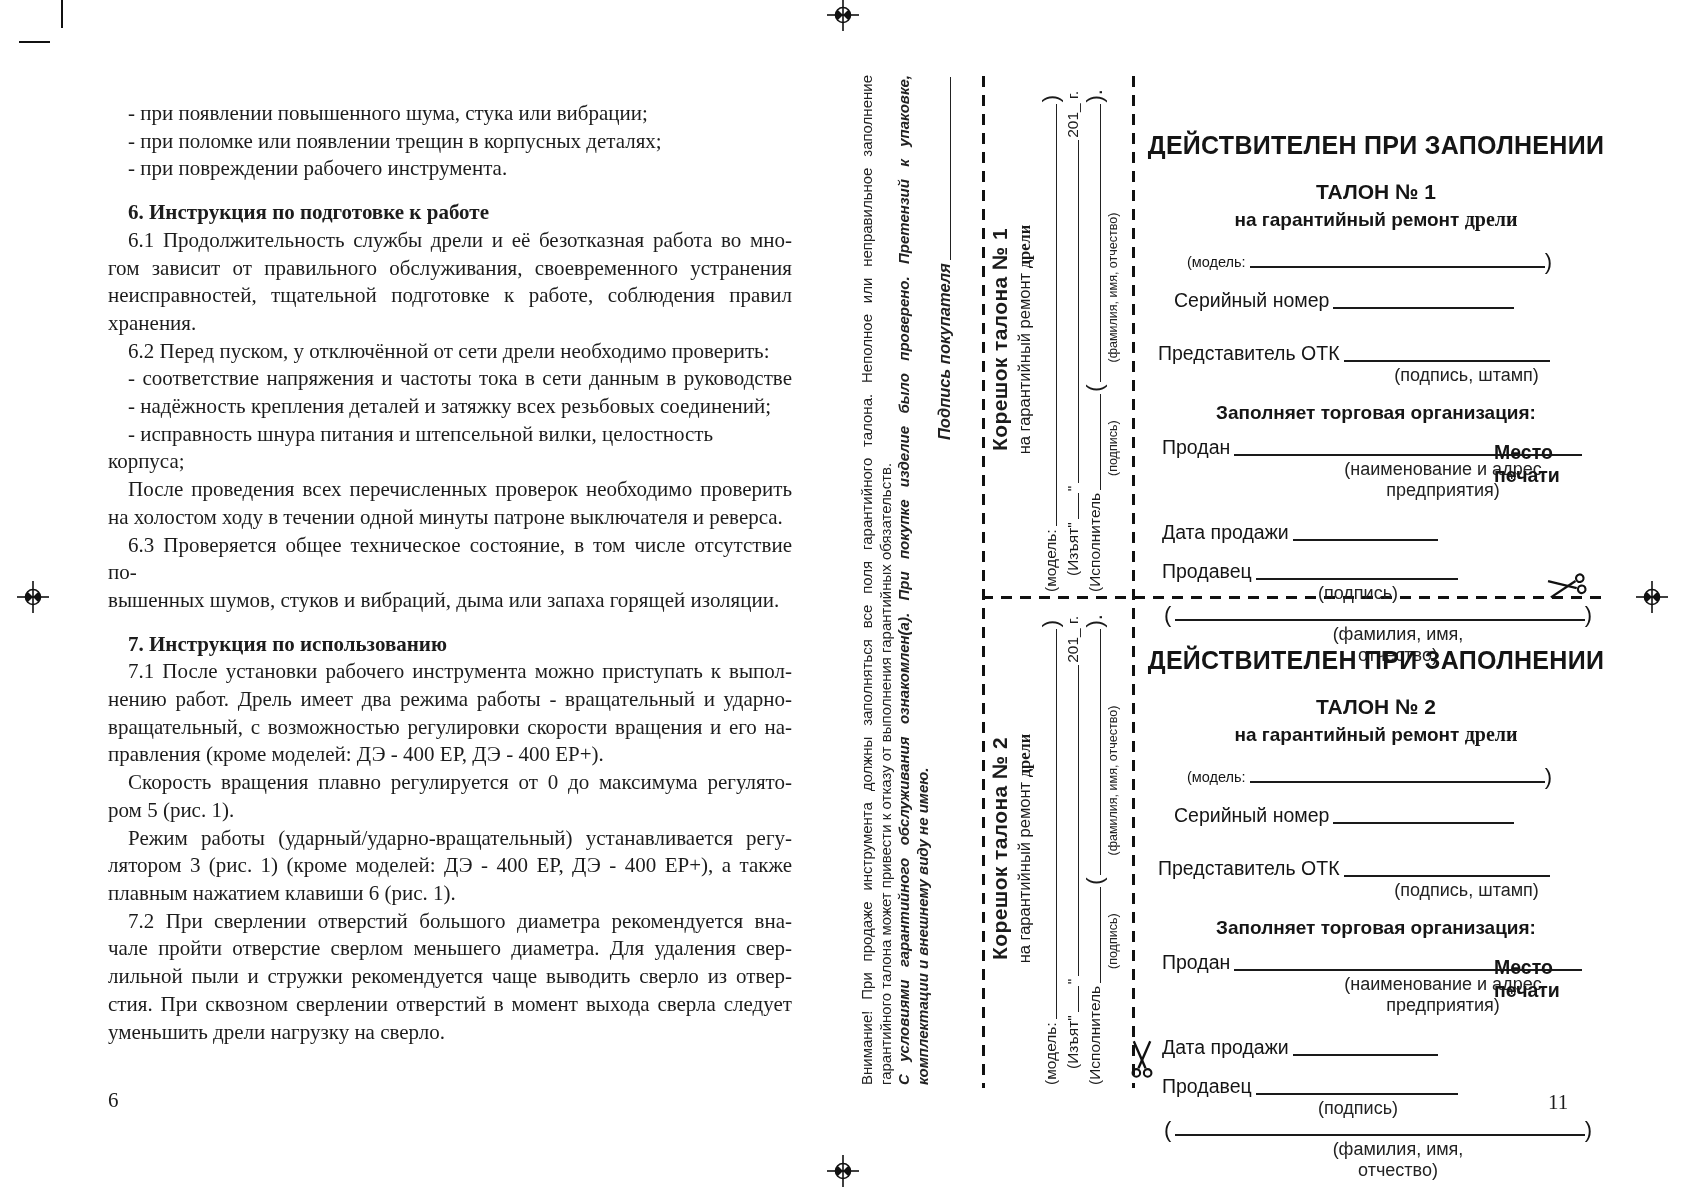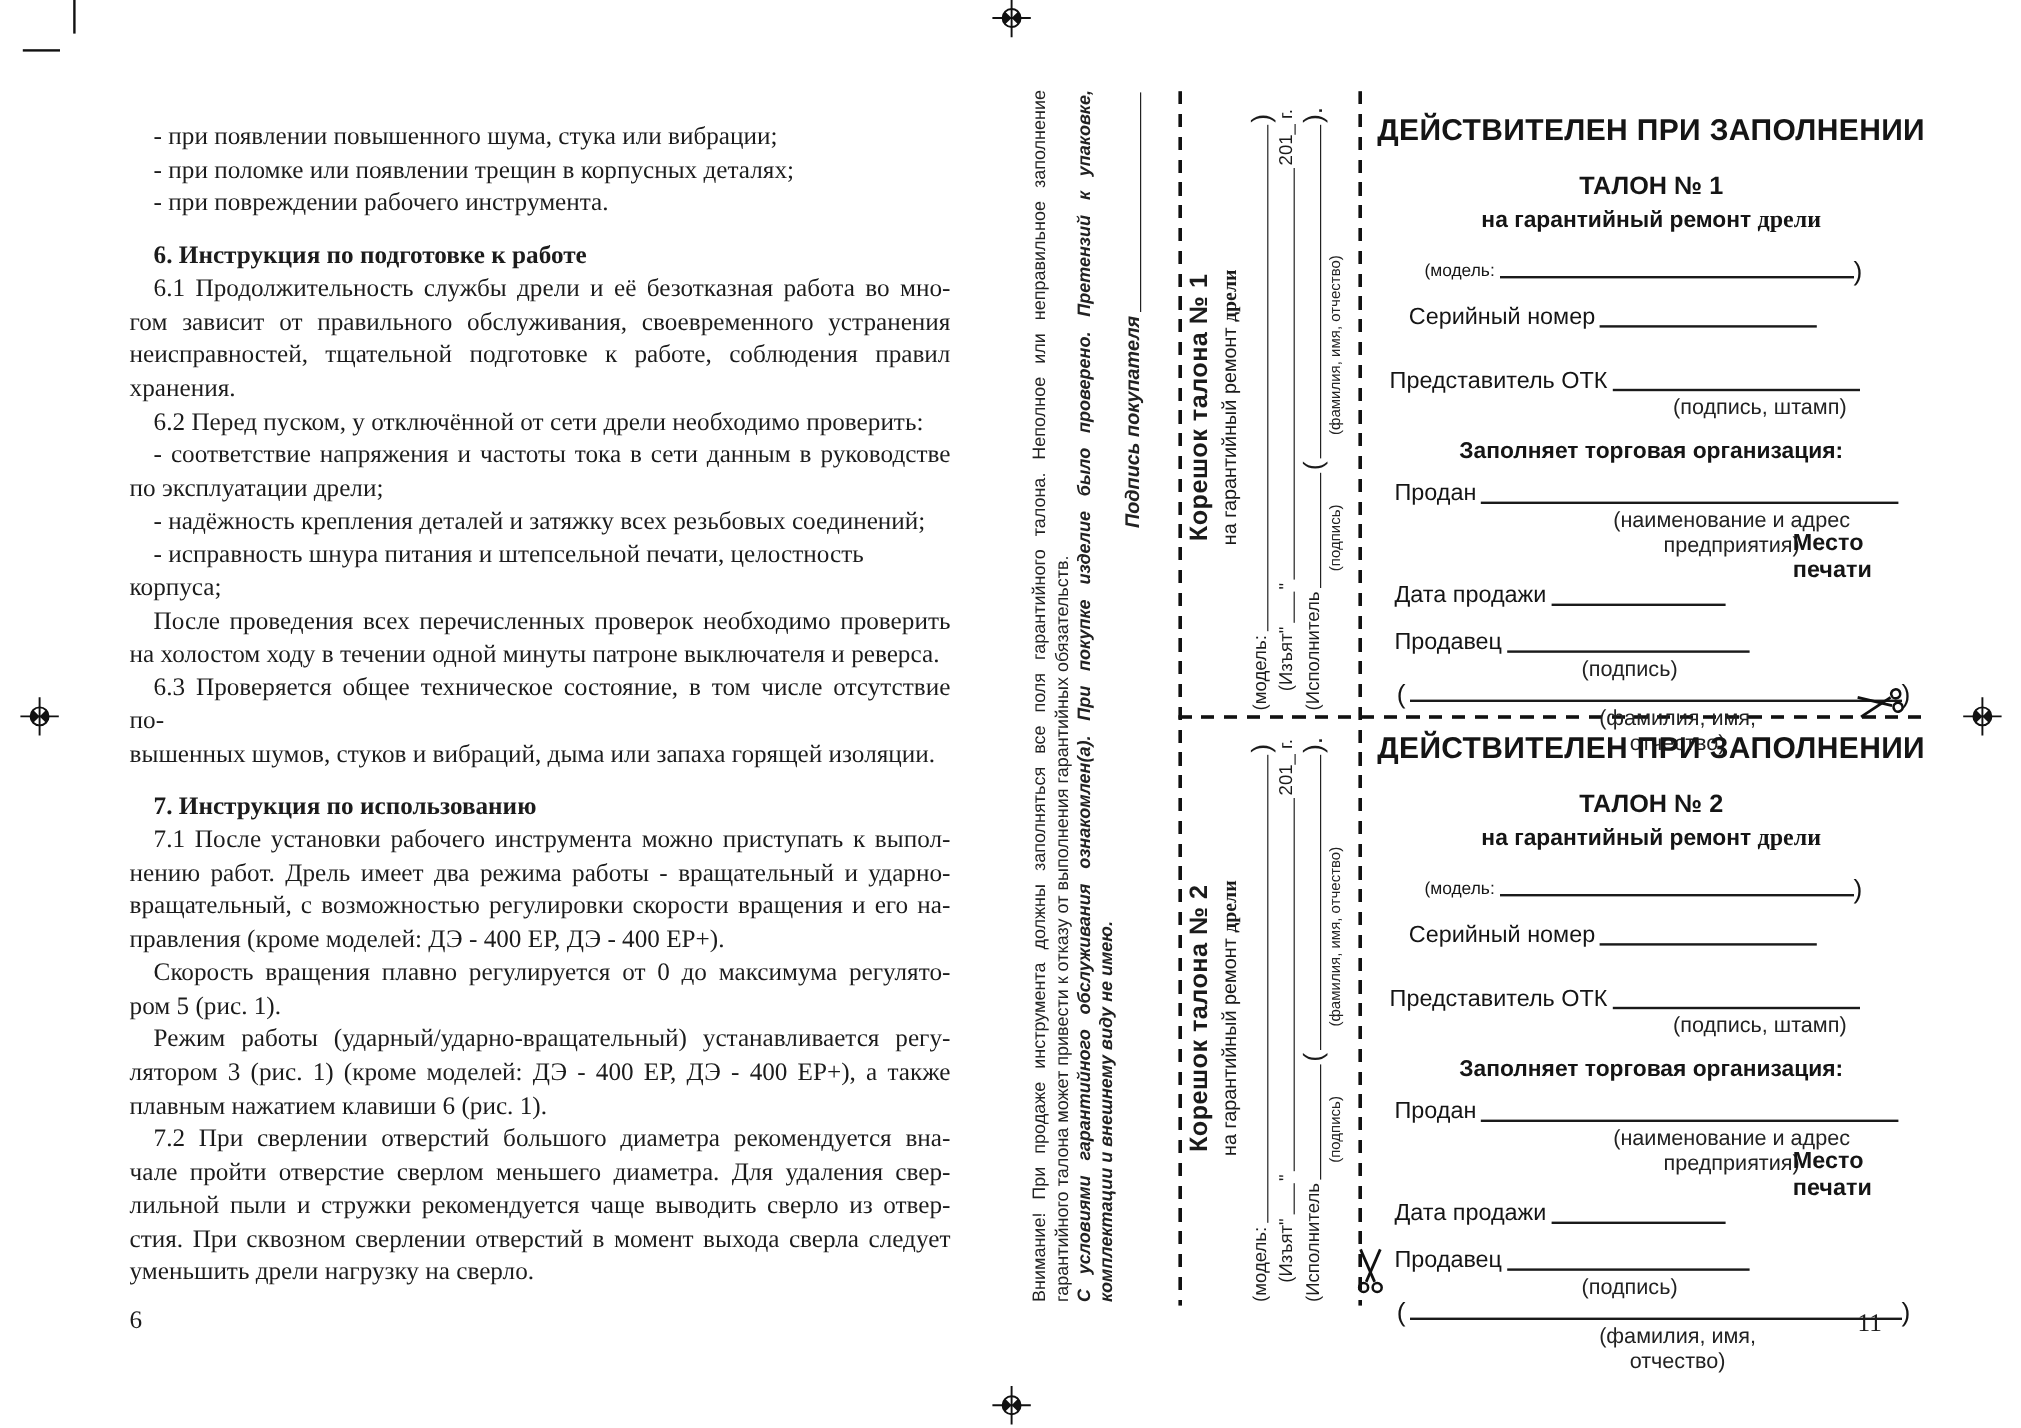--- a/index.html
+++ b/index.html
@@ -47,21 +47,21 @@
   #dashv1{left:982px;top:76px;height:1012px;}
   #dashv2{left:1132px;top:76px;height:1012px;}
   .dash-h{position:absolute;height:2.5px;
     background:repeating-linear-gradient(to right,#111 0 11px,transparent 11px 19px);}
   #dashh{left:982px;top:596px;width:626px;}
 
   
   .coupon{position:absolute;width:468px;font-family:"Liberation Sans",sans-serif;color:#151515;}
   #coupon1{left:1142px;top:95px;}
   #coupon2{left:1142px;top:610px;}
-  .c-valid{text-align:center;font-weight:bold;font-size:25px;letter-spacing:.3px;}
+  .c-valid{text-align:center;font-weight:bold;font-size:25px;letter-spacing:.3px;margin-top:36px;}
   .c-title{text-align:center;font-weight:bold;font-size:21px;margin-top:20px;}
   .c-sub{text-align:center;font-weight:bold;font-size:19px;margin-top:4px;}
   .c-sub .serif{font-size:20px;}
   .c-row{display:flex;align-items:flex-end;font-size:19.5px;}
   .c-row .fill{border-bottom:2px solid #1a1a1a;margin:0 0 3px 4px;}
   .c-row.model{margin:22px 58px 0 45px;}
   .c-row.model .small{font-size:14.5px;padding-bottom:1px;}
   .c-row.serial{margin:18px 96px 0 32px;}
   .c-row.otk{margin:30px 60px 0 16px;}
   .cap{font-size:18px;text-align:center;color:#222;}
@@ -123,23 +123,22 @@
     <div class="ln ind">- при появлении повышенного шума, стука или вибрации;</div>
     <div class="ln ind">- при поломке или появлении трещин в корпусных деталях;</div>
     <div class="ln ind">- при повреждении рабочего инструмента.</div>
     <div class="ln ind head">6. Инструкция по подготовке к работе</div>
     <div class="ln ind just">6.1 Продолжительность службы дрели и её безотказная работа во мно-</div>
     <div class="ln just">гом зависит от правильного обслуживания, своевременного устранения</div>
     <div class="ln just">неисправностей, тщательной подготовке к работе, соблюдения правил</div>
     <div class="ln">хранения.</div>
     <div class="ln ind">6.2 Перед пуском, у отключённой от сети дрели необходимо проверить:</div>
     <div class="ln ind just">- соответствие напряжения и частоты тока в сети данным в руководстве</div>
-    <div class="ln">по эксплуатации дрели;</div>
     <div class="ln ind">- надёжность крепления деталей и затяжку всех резьбовых соединений;</div>
-    <div class="ln ind">- исправность шнура питания и штепсельной печати, целостность корпуса;</div>
+    <div class="ln ind">- исправность шнура питания и штепсельной вилки, целостность корпуса;</div>
     <div class="ln ind just">После проведения всех перечисленных проверок необходимо проверить</div>
     <div class="ln">на холостом ходу в течении одной минуты патроне выключателя и реверса.</div>
     <div class="ln ind just">6.3 Проверяется общее техническое состояние, в том числе отсутствие по-</div>
     <div class="ln">вышенных шумов, стуков и вибраций, дыма или запаха горящей изоляции.</div>
     <div class="ln ind head">7. Инструкция по использованию</div>
     <div class="ln ind just">7.1 После установки рабочего инструмента можно приступать к выпол-</div>
     <div class="ln just">нению работ. Дрель имеет два режима работы - вращательный и ударно-</div>
     <div class="ln just">вращательный, с возможностью регулировки скорости вращения и его на-</div>
     <div class="ln">правления (кроме моделей: ДЭ - 400 ЕР, ДЭ - 400 ЕР+).</div>
     <div class="ln ind just">Скорость вращения плавно регулируется от 0 до максимума регулято-</div>

